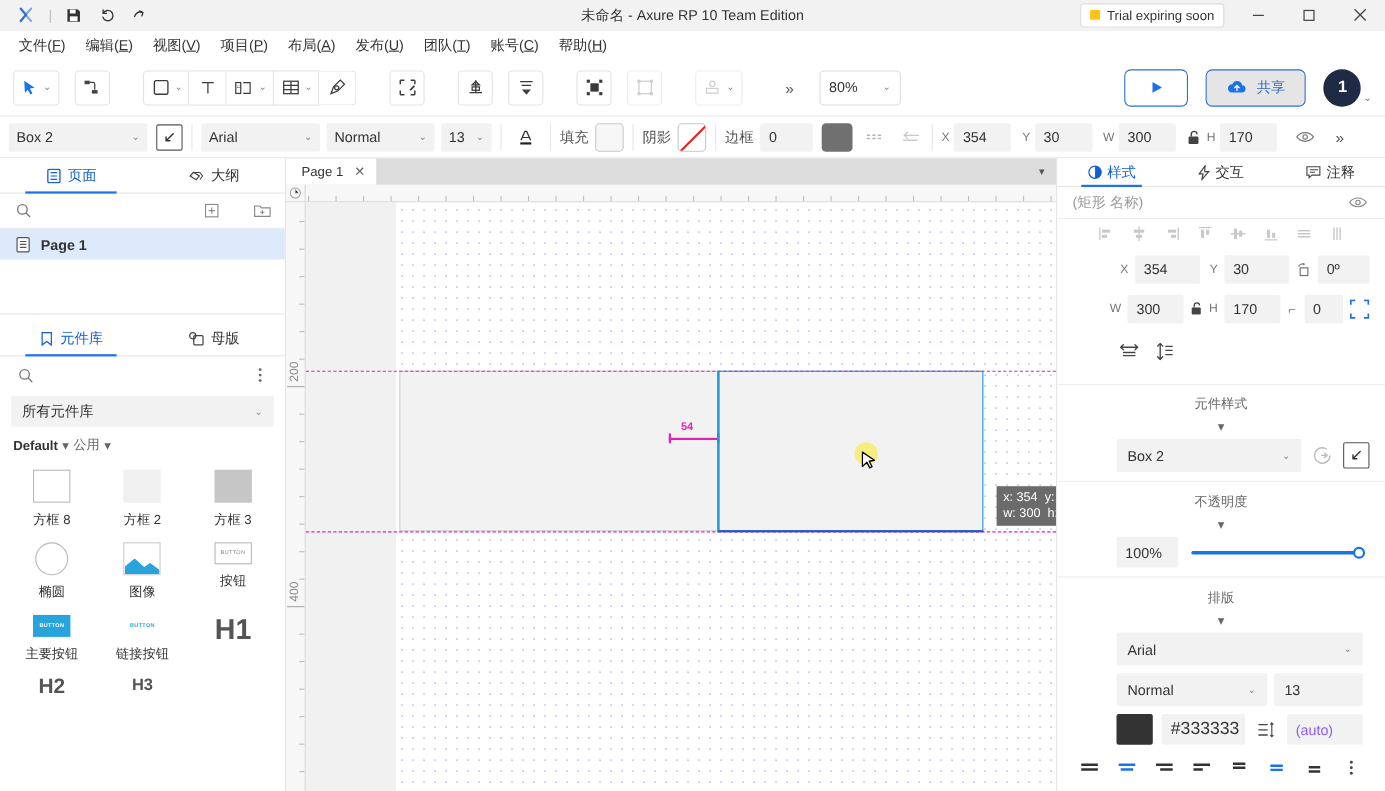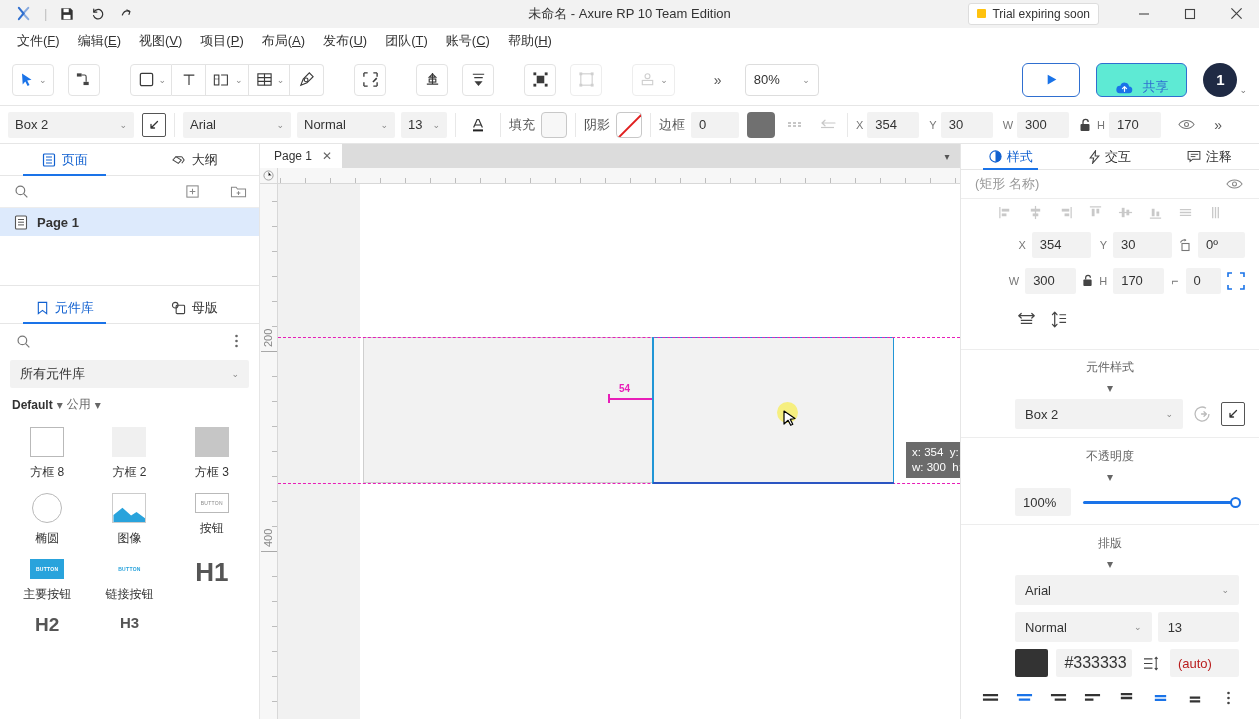--- a/index.html
+++ b/index.html
@@ -22,21 +22,21 @@
     border-radius: 3px; cursor: pointer; color: #333;
   }
   .tb-sep { color: #c0c0c0; padding: 0 4px; font-size: 13px; }
   .tb-title {
     position: absolute; left: 0; right: 0; text-align: center;
     font-size: 13px; color: #333; pointer-events: none;
   }
   .tb-right { margin-left: auto; display: flex; align-items: center; height: 100%; }
   .trial {
     display: flex; align-items: center; gap: 6px; border: 1px solid #ddd; background: #fff;
-    border-radius: 3px; padding: 3px 8px; font-size: 12px; color: #333; margin-right: 22px; cursor: pointer;
+    border-radius: 3px; padding: 3px 8px; font-size: 12px; color: #333; margin-right: 8px; cursor: pointer;
   }
   .trial-dot { width: 9px; height: 9px; background: #ffc20e; border-radius: 1px; }
   .wbtn { width: 46px; height: 28px; display: flex; align-items: center; justify-content: center; cursor: pointer; color: #444; }
 
   
   .menubar {
     height: 26px; background: #fff; display: flex; align-items: center;
     padding-left: 8px; flex: none; font-size: 13px; border-bottom: 1px solid #fff;
   }
   .menu-item { padding: 3px 9px; cursor: pointer; color: #333; white-space: nowrap; }
@@ -67,21 +67,21 @@
   .zoom-box {
     height: 32px; width: 74px; border: 1px solid #ddd; border-radius: 4px; display: flex;
     align-items: center; justify-content: space-between; padding: 0 8px; cursor: pointer; font-size: 13px;
   }
   .play-btn {
     width: 58px; height: 34px; border: 1px solid #2f6fd0; color: #2f6fd0; border-radius: 6px;
     display:flex; align-items:center; justify-content:center; cursor:pointer; background:#fff;
   }
   .share-btn {
     height: 34px; padding: 0 18px; border: 1px solid #2f6fd0; color: #2f6fd0; border-radius: 6px;
-    display:flex; align-items:flex-end; justify-content:center; gap:8px; cursor:pointer; background:#5eead4; font-size:13px;
+    display:flex; align-items:center; justify-content:center; gap:8px; cursor:pointer; background:#e5e5e5; font-size:13px;
   }
   .avatar {
     width: 34px; height: 34px; border-radius: 50%; background: #1f2a44; color: #fff;
     display:flex; align-items:center; justify-content:center; font-size:15px; font-weight:bold; cursor:pointer;
   }
   .avatar-caret { font-size: 9px; color: #777; margin-left: 2px; align-self: flex-end; margin-bottom: 2px;}
 
   
   .formatbar {
     height: 38px; background: #fff; display: flex; align-items: center;
@@ -237,21 +237,21 @@
   .rp-select {
     flex:1; height:30px; background:#f2f2f2; border-radius:2px; display:flex; align-items:center;
     justify-content:space-between; padding:0 10px; cursor:pointer; font-size:13px;
   }
   .opa-in { width:56px; height:28px; background:#f2f2f2; border-radius:2px; display:flex; align-items:center; padding:0 8px; font-size:13px; cursor:text;}
   .slider { flex:1; height:28px; display:flex; align-items:center; position:relative; }
   .slider-track { height:3px; background:#1a73e8; width:100%; border-radius:2px; }
   .slider-knob { position:absolute; right:-2px; width:11px; height:11px; border-radius:50%; background:#fff; border:2px solid #1a73e8; }
   .color-swatch { width:34px; height:28px; background:#333333; border-radius:2px; cursor:pointer; }
   .hex-in { width:76px; height:28px; background:#f2f2f2; border-radius:2px; display:flex; align-items:center; padding:0 8px; font-size:16px; cursor:text; }
-  .auto-in { width:70px; height:28px; background:#f2f2f2; border-radius:2px; display:flex; align-items:center; padding:0 8px; font-size:13px; color:#b91c1c; cursor:text; }
+  .auto-in { width:70px; height:28px; background:#f2f2f2; border-radius:2px; display:flex; align-items:center; padding:0 8px; font-size:13px; color:#8b5cf6; cursor:text; }
   .align-icons { display:flex; align-items:center; gap:10px; padding: 10px 14px; }
   svg { display:block; }
 </style>
 </head>
 <body>
 
 <div class="app">
 
   <div class="titlebar">
     <div class="tb-left">

